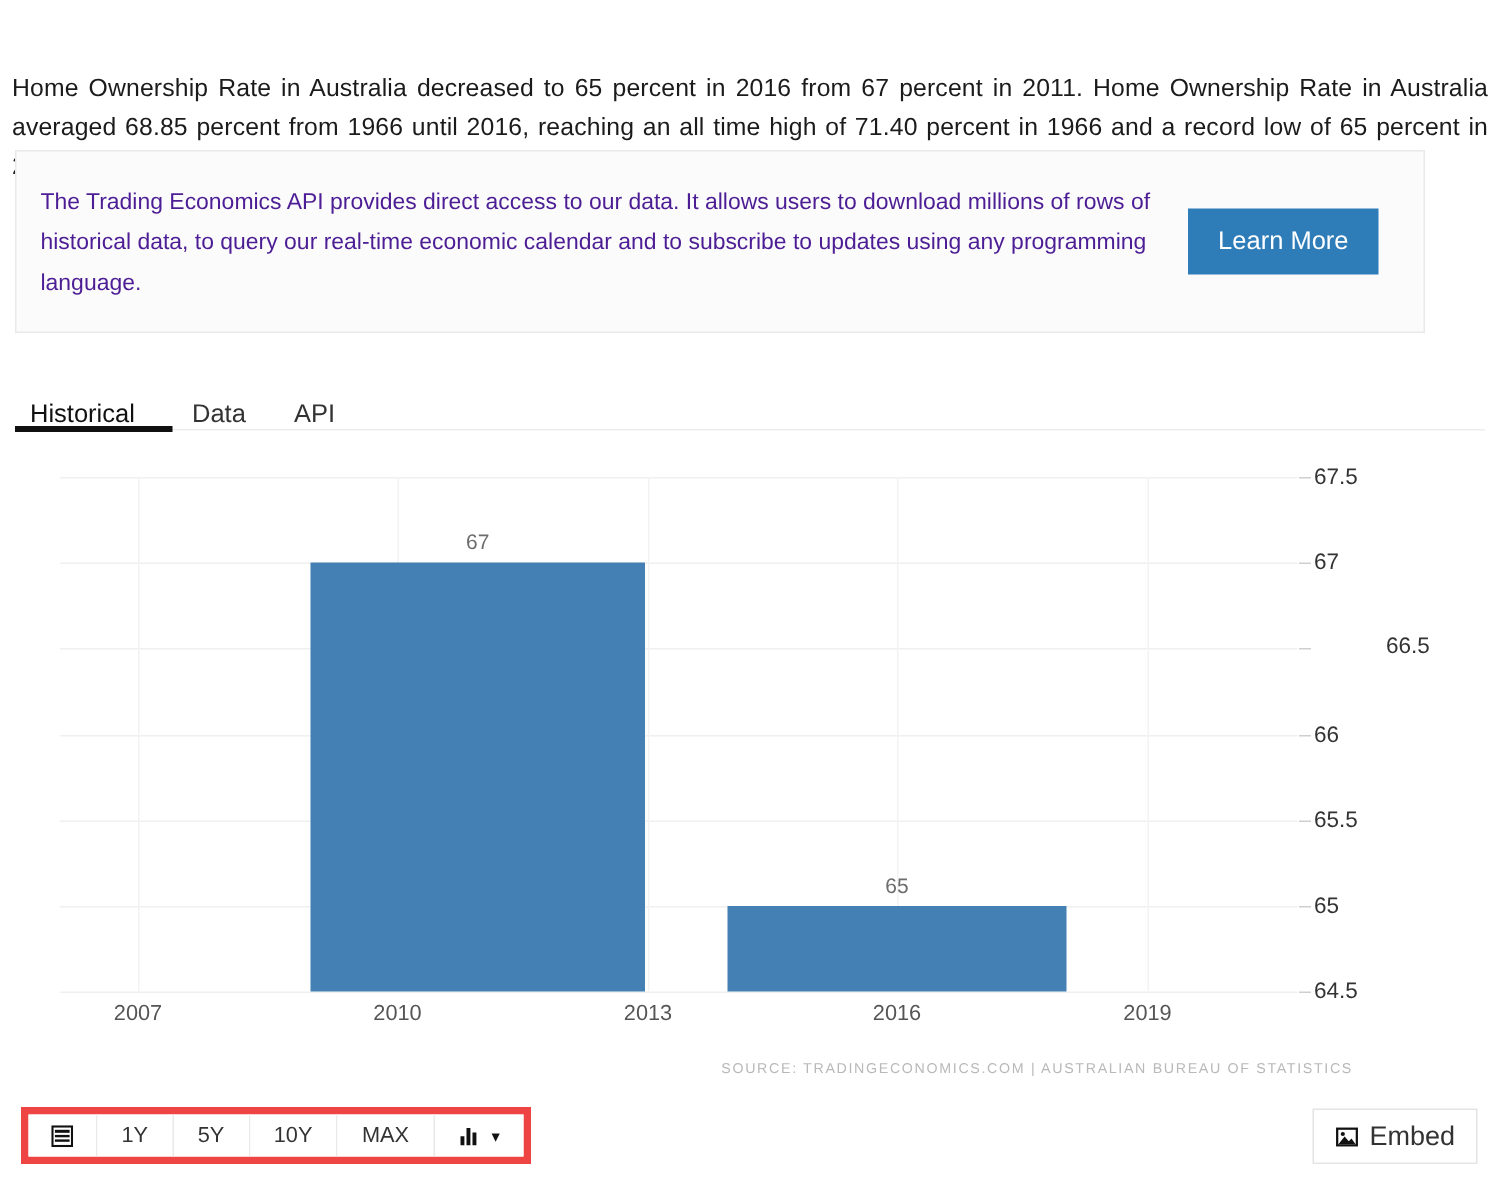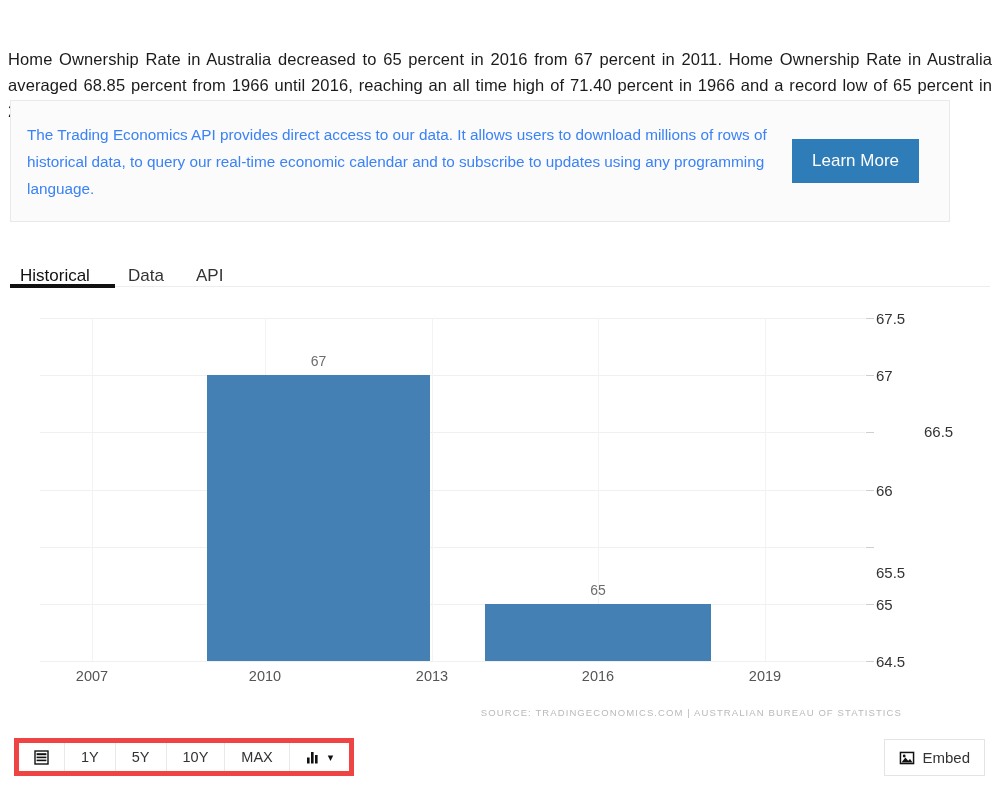--- a/index.html
+++ b/index.html
@@ -32,21 +32,21 @@
     background: #fbfbfb;
     border: 1px solid #e9e9e9;
     display: flex;
     align-items: center;
   }
   #api-text {
     flex: 1;
     padding: 0 14px 0 16px;
     font-size: 15.3px;
     line-height: 27px;
-    color: #3b82f6;
+    color: #4c1d95;
   }
   #learn-more {
     margin-right: 30px;
     background: #2e7cb8;
     color: #fff;
     border: none;
     font-family: "Liberation Sans", sans-serif;
     font-size: 17px;
     padding: 12px 20px;
     cursor: pointer;
@@ -161,21 +161,21 @@
 
   #embed-btn {
     position: absolute;
     right: 15px; top: 739px;
     height: 37px;
     display: flex; align-items: center;
     gap: 7px;
     padding: 0 14px;
     border: 1px solid #e4e4e4;
     background: #fff;
-    font-size: 15px;
+    font-size: 18px;
     color: #333;
     cursor: pointer;
     font-family: "Liberation Sans", sans-serif;
   }
 
   .icon { display: inline-block; line-height: 0; }
 </style>
 </head>
 <body>
 
@@ -220,21 +220,21 @@
     <div id="axes-labels">
         <div class="ytick" style="top: 18px;"></div>
         <div class="ylabel" style="top: 18px;">67.5</div>
         <div class="ytick" style="top: 75.1667px;"></div>
         <div class="ylabel" style="top: 75.1667px;">67</div>
         <div class="ytick" style="top: 132.333px;"></div>
         <div class="ylabel" style="top: 131px; margin-left: 48px;">66.5</div>
         <div class="ytick" style="top: 189.5px;"></div>
         <div class="ylabel" style="top: 189.5px;">66</div>
         <div class="ytick" style="top: 246.667px;"></div>
-        <div class="ylabel" style="top: 246.667px; margin-top: 25px;">65.5</div>
+        <div class="ylabel" style="top: 246.667px;">65.5</div>
         <div class="ytick" style="top: 303.833px;"></div>
         <div class="ylabel" style="top: 303.833px;">65</div>
         <div class="ytick" style="top: 361px;"></div>
         <div class="ylabel" style="top: 361px;">64.5</div>
         <div class="xlabel" style="left: 92px;">2007</div>
         <div class="xlabel" style="left: 265px;">2010</div>
         <div class="xlabel" style="left: 432px;">2013</div>
         <div class="xlabel" style="left: 598px;">2016</div>
         <div class="xlabel" style="left: 765px;">2019</div>
       </div>

